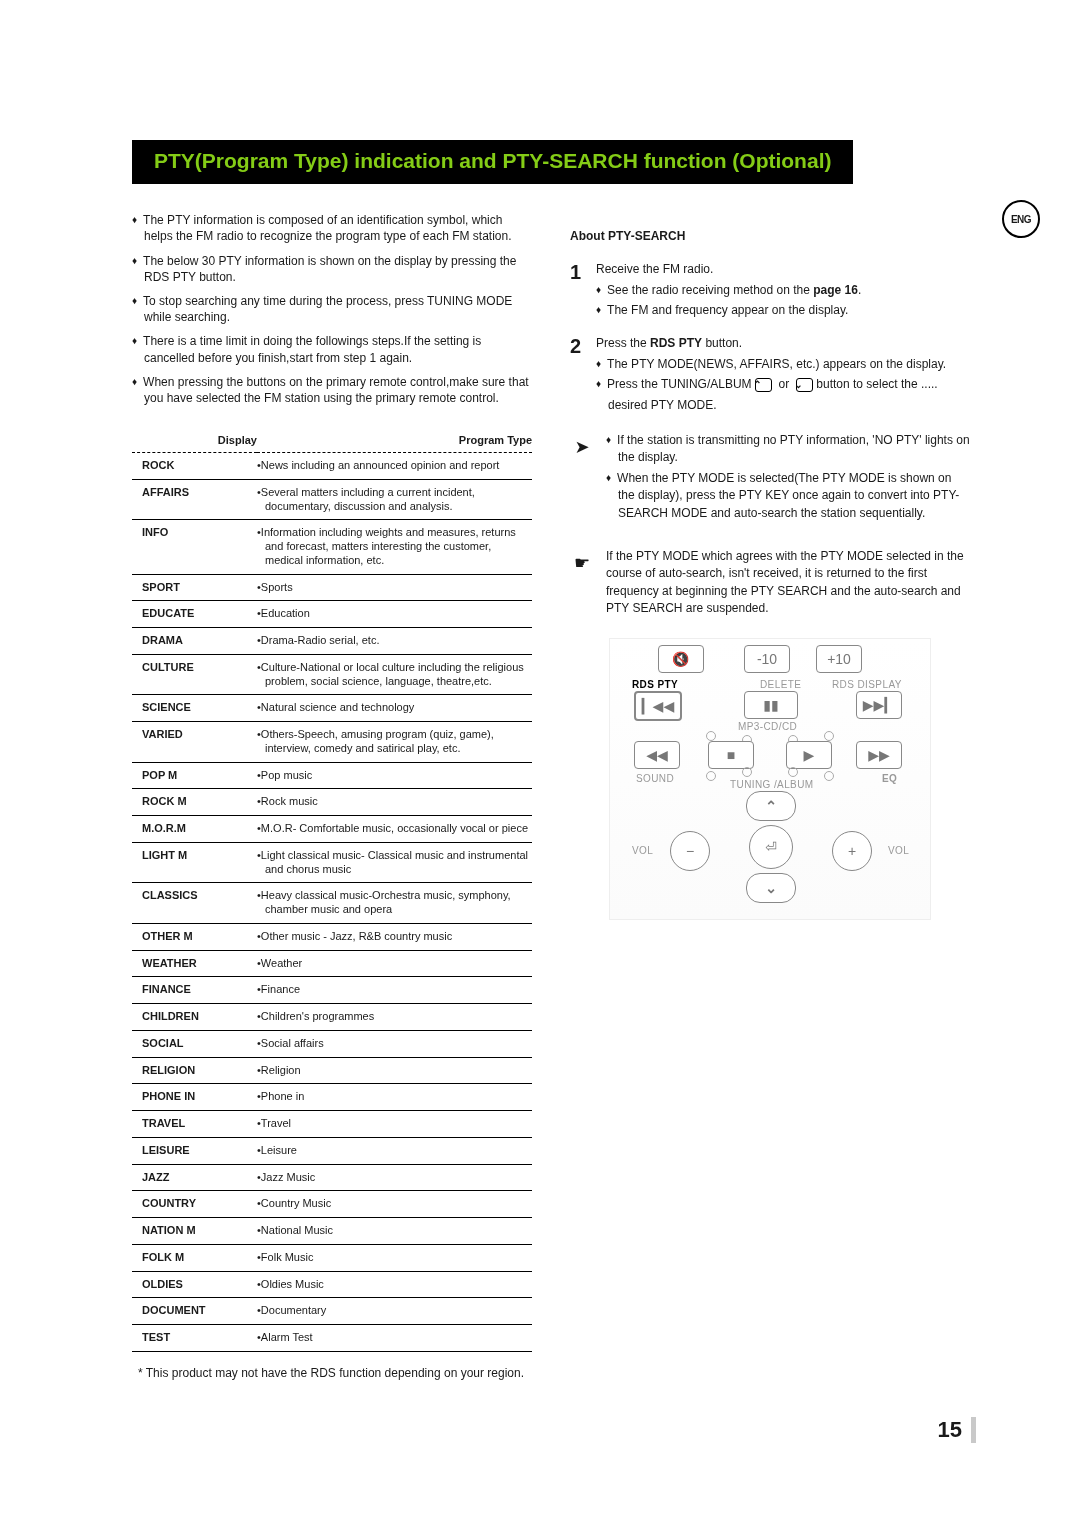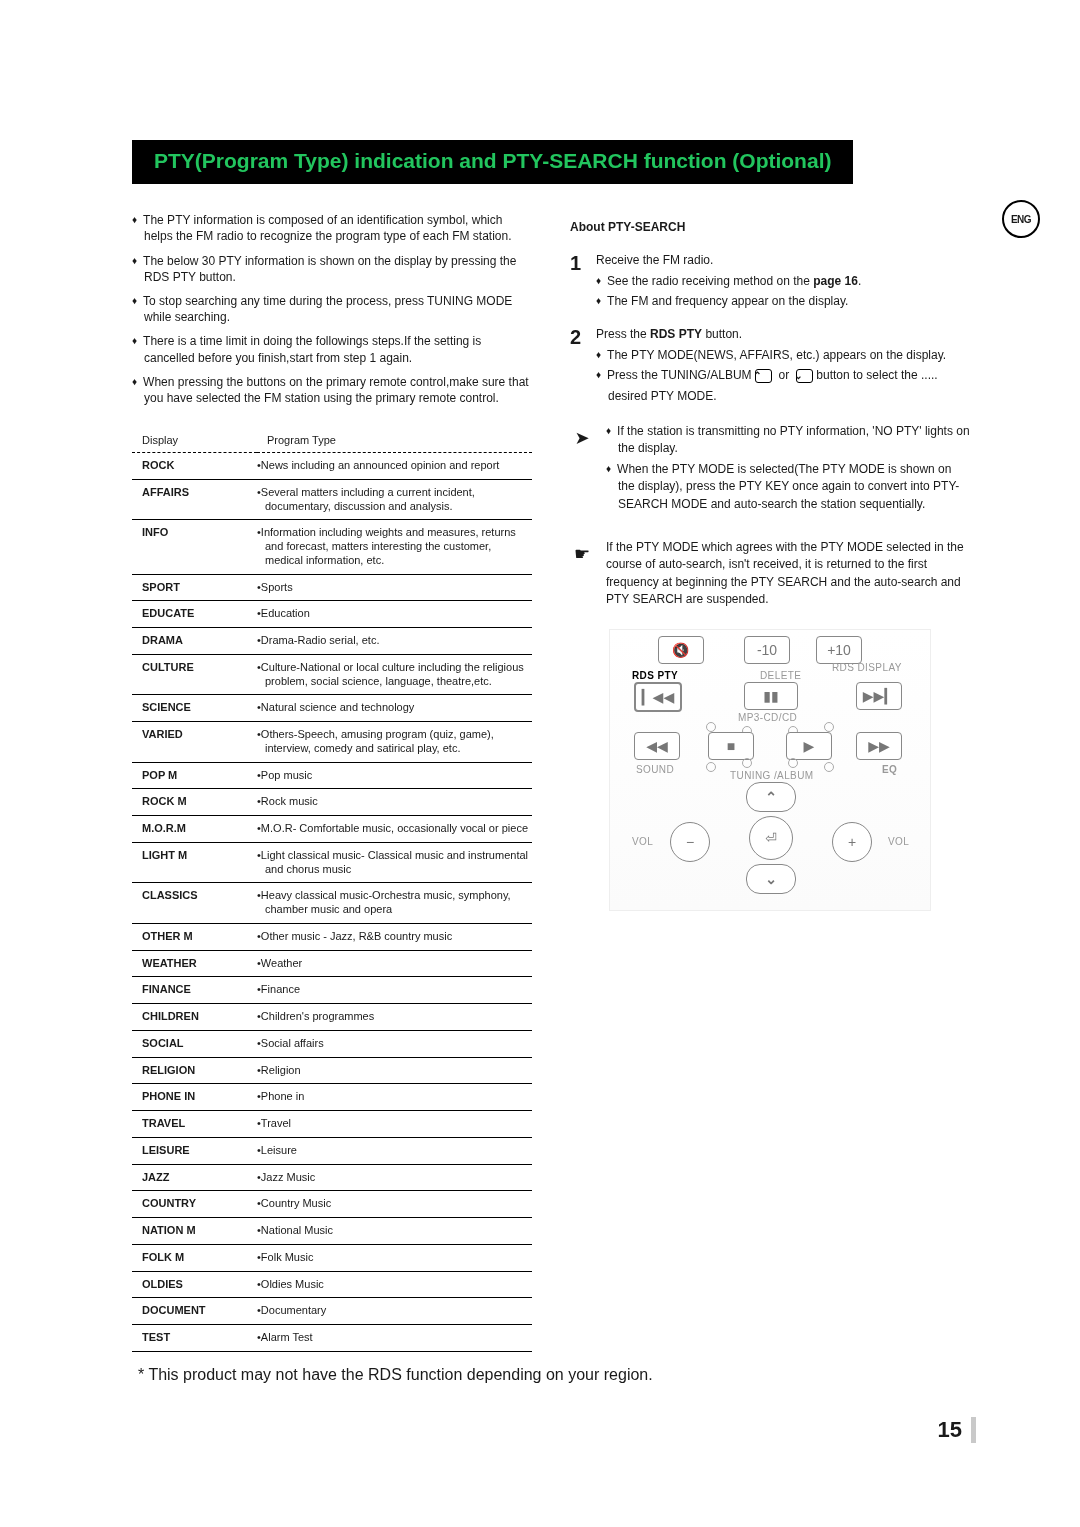--- a/index.html
+++ b/index.html
@@ -1,31 +1,31 @@
 <!DOCTYPE html>
 <html><head>
 <meta charset="utf-8">
 <style>
   @page { size: 1080px 1527px; margin:0; }
   html,body{ margin:0; padding:0; font-family: Arial, Helvetica, sans-serif; color:#1a1a1a; background:#fff; }
   #page{ width:1080px; height:1527px; position:relative; box-sizing:border-box; padding:140px 110px 0 132px; }
-  .title-box{ background:#000; color:#22c55e; display:inline-block; padding:8px 22px 10px 22px; font-size:21px; font-weight:bold; line-height:1.25; margin-bottom:28px; }
+  .title-box{ background:#000; color:#84cc16; display:inline-block; padding:8px 22px 10px 22px; font-size:21px; font-weight:bold; line-height:1.25; margin-bottom:28px; }
   .columns{ display:flex; gap:38px; align-items:flex-start; }
   .col{ flex:1 1 0; min-width:0; }
   .bullets{ font-size:12px; line-height:1.35; }
   .bullets p{ margin:0 0 8px 0; padding-left:12px; text-indent:-12px; }
   .bullets p::before{ content:"\2666"; font-size:10px; padding-right:6px; position:relative; top:-1px; }
   table.pty{ width:100%; font-size:11px; border-collapse:collapse; margin-top:22px; }
-  table.pty th{ text-align:left; font-weight:normal; padding:6px 0 6px 10px; border-bottom:1px solid #000; }
+  table.pty th{ text-align:right; font-weight:bold; padding:6px 0 6px 10px; border-bottom:1px solid #000; }
   table.pty td{ vertical-align:top; border-bottom:1px solid #000; padding:6px 0 6px 10px; line-height:1.25; }
   table.pty td.k{ font-weight:bold; width:115px; }
   table.pty td.v{ padding-left:8px; text-indent:-8px; }
   table.pty td.v::before{ content:"\2022 "; }
 
-  .subhead{ font-size:12px; font-weight:bold; margin:8px 0 18px 0; }
+  .subhead{ font-size:12px; font-weight:bold; margin:17px 0 18px 0; }
   ol.steps{ list-style:none; margin:0; padding:0; font-size:12px; }
   ol.steps>li{ position:relative; padding-left:26px; margin-bottom:16px; line-height:1.45; }
   ol.steps>li .num{ position:absolute; left:0; top:-3px; font-size:20px; font-weight:bold; }
   .sub{ padding-left:12px; text-indent:-12px; margin:3px 0; }
   .sub::before{ content:"\2666"; font-size:10px; padding-right:6px; position:relative; top:-1px; }
   .noteblock{ position:relative; padding-left:36px; font-size:12px; line-height:1.45; margin:18px 0 10px 0; }
   .noteblock .nicon{ position:absolute; left:0; top:2px; width:24px; text-align:center; font-size:18px; }
   .caret{ display:inline-block; border:1px solid #000; width:15px; font-size:10px; line-height:12px; text-align:center; border-radius:3px; font-weight:bold; vertical-align:middle; }
   .bold{ font-weight:bold; }
 
@@ -33,21 +33,21 @@
   .dot{ position:absolute; width:8px; height:8px; border:1px solid #aaa; border-radius:50%; }
   .rbtn{ position:absolute; height:26px; border:1px solid #888; border-radius:4px; background:#fff; display:flex; align-items:center; justify-content:center; font-size:14px; color:#777; }
   .rbtnwide{ width:44px; }
   .rbtnwide2{ width:52px; }
   .rlbl{ position:absolute; font-size:10px; color:#999; letter-spacing:0.4px; }
   .rlblb{ color:#000; font-weight:bold; }
   .navwrap{ position:absolute; left:60px; top:152px; width:200px; }
   .ovbtn{ position:absolute; width:48px; height:28px; border:1px solid #888; border-radius:14px; display:flex;align-items:center;justify-content:center; color:#777; font-size:14px; background:#fff; }
   .roundctr{ position:absolute; width:42px; height:42px; border:1px solid #888; border-radius:50%; background:#fff; display:flex; align-items:center; justify-content:center; font-size:14px; color:#777; }
 
-  .footnote{ font-size:16px; margin:14px 0 0 6px; }
+  .footnote{ font-size:12px; margin:14px 0 0 6px; }
   .pnum{ position:absolute; right:118px; bottom:84px; font-size:22px; font-weight:bold; }
   .pnum::after{ content:""; position:absolute; top:0; bottom:0; right:-14px; width:5px; background:#c9c9c9; }
 
   .engbadge{ position:absolute; right:40px; top:200px; width:34px; height:34px; border:2px solid #000; border-radius:50%; font-size:10px; font-weight:bold; display:flex; align-items:center; justify-content:center; letter-spacing:-0.5px; }
 </style>
 </head>
 <body>
 <div id="page">
 
 
@@ -230,21 +230,21 @@
     </div>
 
     <div class="remote">
 
       <div class="rbtn rbtnwide" style="left:48px;top:6px;">🔇</div>
       <div class="rbtn rbtnwide" style="left:134px;top:6px;">-10</div>
       <div class="rbtn rbtnwide" style="left:206px;top:6px;">+10</div>
 
       <div class="rlbl rlblb" style="left:22px;top:40px;">RDS PTY</div>
       <div class="rlbl" style="left:103px;top:40px;padding-left:47px;">DELETE</div>
-      <div class="rlbl" style="left:222px;top:32px;">RDS DISPLAY</div>
+      <div class="rlbl" style="left:222px;top:40px;">RDS DISPLAY</div>
       <div class="rbtn rbtnwide" style="left:24px;top:52px;border-width:2px;">▎◀◀</div>
       <div class="rbtn rbtnwide2" style="left:134px;top:52px;">▮▮</div>
       <div class="rbtn rbtnwide" style="left:246px;top:52px;">▶▶▎</div>
       <div class="rlbl" style="left:128px;top:82px;">MP3-CD/CD</div>
 
       <div class="dot" style="left:96px;top:92px;"></div>
       <div class="dot" style="left:132px;top:96px;"></div>
       <div class="dot" style="left:178px;top:96px;"></div>
       <div class="dot" style="left:214px;top:92px;"></div>
 

